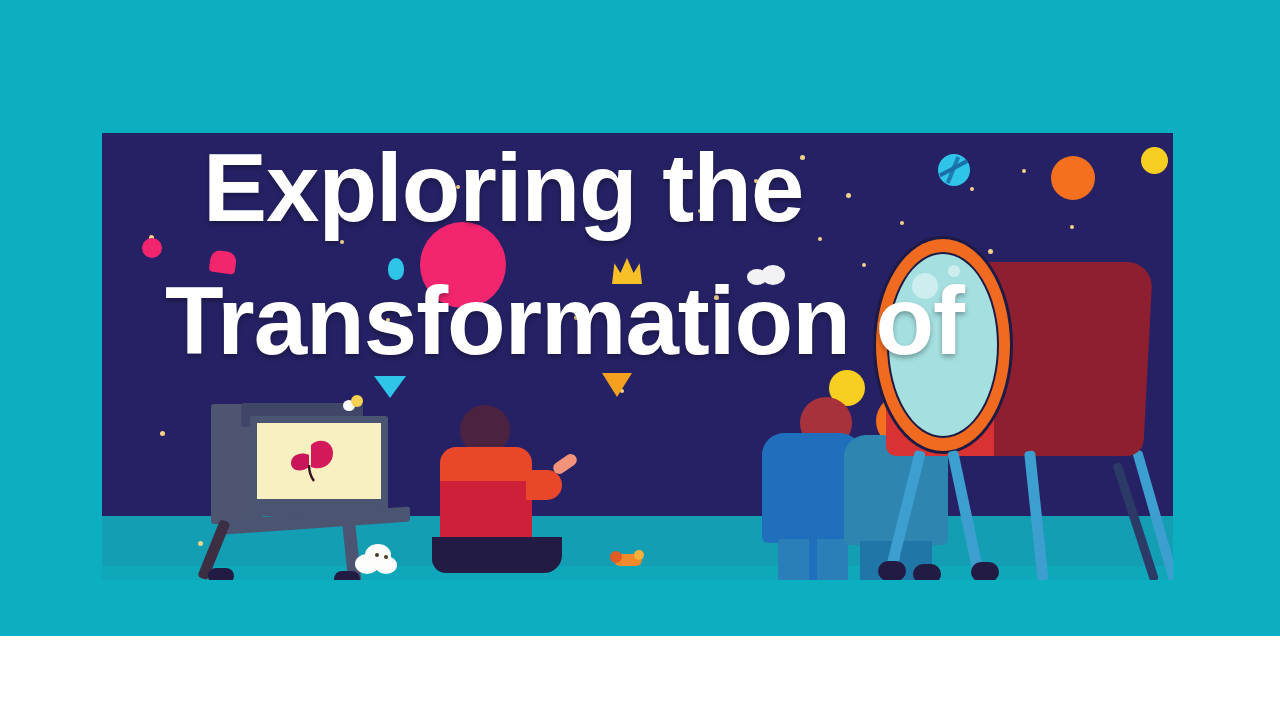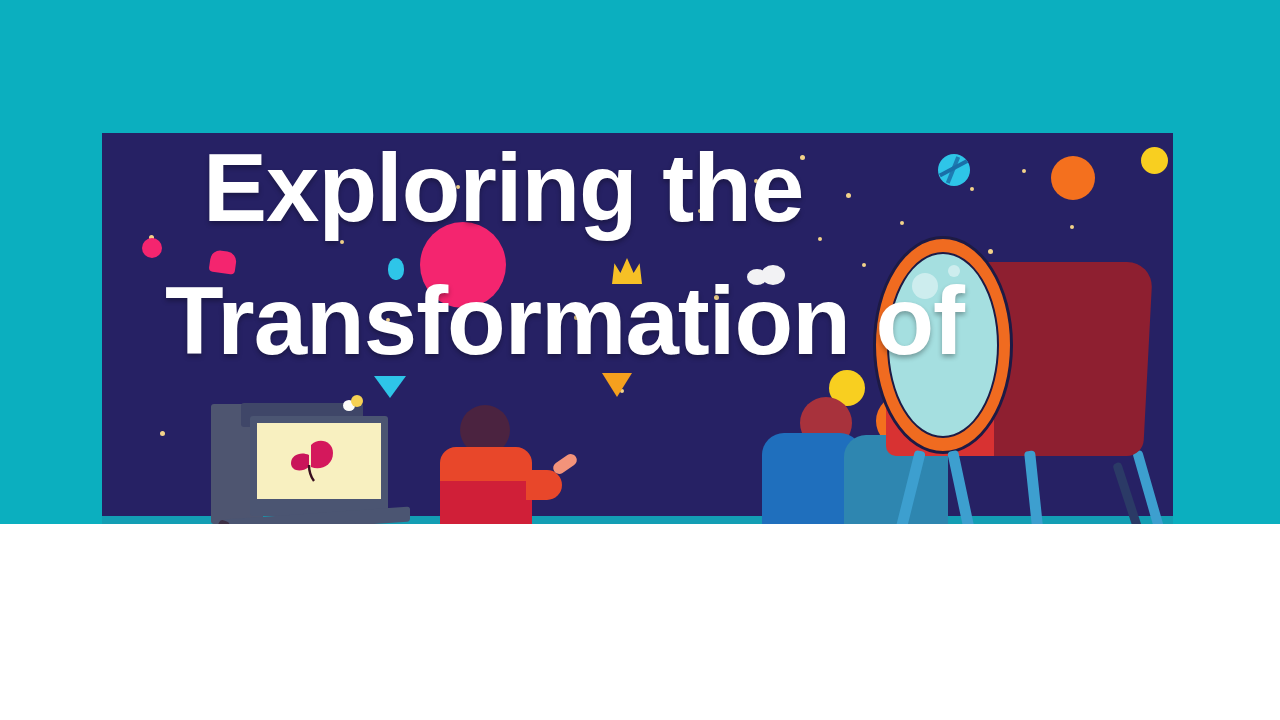--- a/index.html
+++ b/index.html
@@ -7,21 +7,21 @@
     margin: 0;
     padding: 0;
     background: #ffffff;
   }
   body {
     font-family: "Liberation Sans", sans-serif;
   }
   #stage {
     position: relative;
     width: 1280px;
-    height: 524px;
+    height: 636px;
     overflow: hidden;
     background: #0bafbf;
   }
   
   .frame-bg {
     position: absolute;
     inset: 0;
     background: #0bafbf;
   }
   

